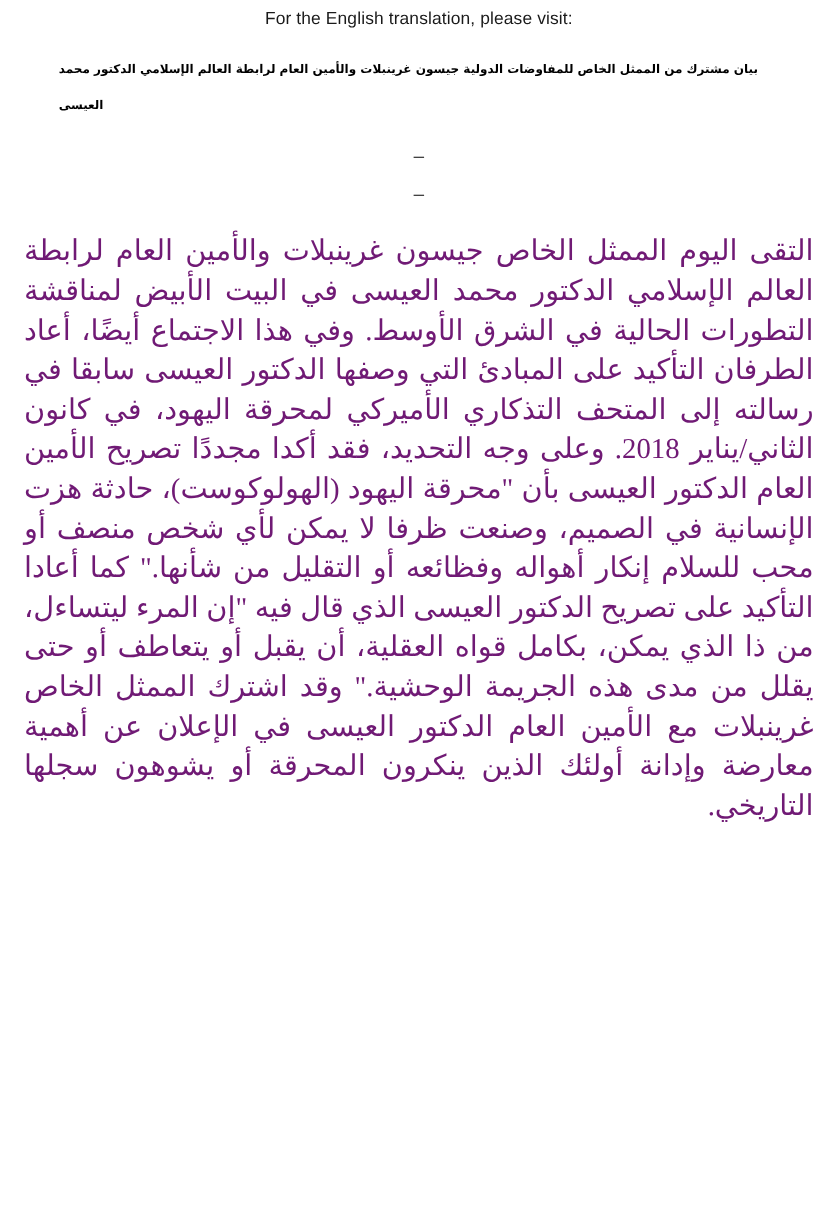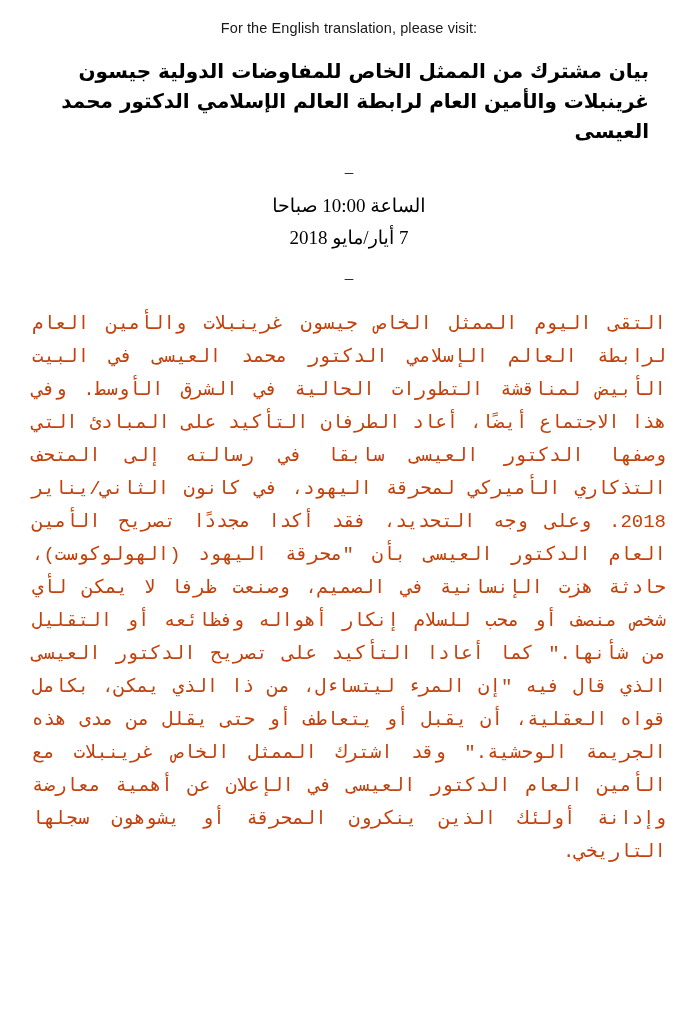--- a/index.html
+++ b/index.html
@@ -14,21 +14,21 @@
     font-family: "Liberation Serif", "DejaVu Serif", serif;
     color: #000000;
     overflow: hidden;
     position: relative;
   }
 
   .page {
     width: 698px;
     height: 1024px;
     box-sizing: border-box;
-    padding: 12px;
+    padding: 0;
     position: relative;
   }
 
   
   .header-block {
     direction: ltr;
     text-align: center;
     padding-top: 6px;
   }
   .header-line {
@@ -45,24 +45,24 @@
     color: #2d2ddb;
     text-decoration: underline;
     letter-spacing: -0.1px;
     display: inline-block;
     margin-top: 1px;
   }
 
   
   .doc-title {
     direction: rtl;
-    text-align: right;
+    text-align: left;
     font-family: "DejaVu Sans", "Liberation Sans", sans-serif;
     font-weight: bold;
-    font-size: 20px;
+    font-size: 10px;
     line-height: 30px;
     color: #000000;
     margin: 18px auto 0 auto;
     width: 600px;
     letter-spacing: -0.2px;
   }
 
   
   .sep {
     text-align: center;
@@ -88,24 +88,24 @@
   .datetime .dt-line { display: block; }
 
   
   .body-wrap {
     margin: 22px 20px 0 20px;
   }
   .body-text {
     direction: rtl;
     text-align: justify;
     text-justify: inter-word;
-    font-family: Liberation Mono, monospace;
-    font-size: 19px;
+    font-family: Liberation Serif, serif;
+    font-size: 24px;
     line-height: 33px;
-    color: #c2410c;
+    color: #701a75;
     letter-spacing: -0.1px;
   }
   .body-text::after {
     content: "";
     display: inline-block;
     width: 100%;
   }
 </style>
 </head>
 <body>
@@ -113,24 +113,20 @@
 <div class="page">
 
   <div class="header-block">
     <div class="header-line">For the English translation, please visit:</div>
   </div>
 
   <div class="doc-title">بيان مشترك من الممثل الخاص للمفاوضات الدولية جيسون غرينبلات والأمين العام لرابطة العالم الإسلامي الدكتور محمد العيسى</div>
 
   <div class="sep sep-top">–</div>
 
-  <div class="datetime">
-    <span class="dt-line">الساعة 10:00 صباحا</span>
-    <span class="dt-line">7 أيار/مايو 2018</span>
-  </div>
 
   <div class="sep sep-bottom">–</div>
 
   <div class="body-wrap">
     <p class="body-text">التقى اليوم الممثل الخاص جيسون غرينبلات والأمين العام لرابطة العالم الإسلامي الدكتور محمد العيسى في البيت الأبيض لمناقشة التطورات الحالية في الشرق الأوسط. وفي هذا الاجتماع أيضًا، أعاد الطرفان التأكيد على المبادئ التي وصفها الدكتور العيسى سابقا في رسالته إلى المتحف التذكاري الأميركي لمحرقة اليهود، في كانون الثاني/يناير 2018. وعلى وجه التحديد، فقد أكدا مجددًا تصريح الأمين العام الدكتور العيسى بأن "محرقة اليهود (الهولوكوست)، حادثة هزت الإنسانية في الصميم، وصنعت ظرفا لا يمكن لأي شخص منصف أو محب للسلام إنكار أهواله وفظائعه أو التقليل من شأنها." كما أعادا التأكيد على تصريح الدكتور العيسى الذي قال فيه "إن المرء ليتساءل، من ذا الذي يمكن، بكامل قواه العقلية، أن يقبل أو يتعاطف أو حتى يقلل من مدى هذه الجريمة الوحشية." وقد اشترك الممثل الخاص غرينبلات مع الأمين العام الدكتور العيسى في الإعلان عن أهمية معارضة وإدانة أولئك الذين ينكرون المحرقة أو يشوهون سجلها التاريخي.</p>
   </div>
 
 </div>
 
 </body></html>

